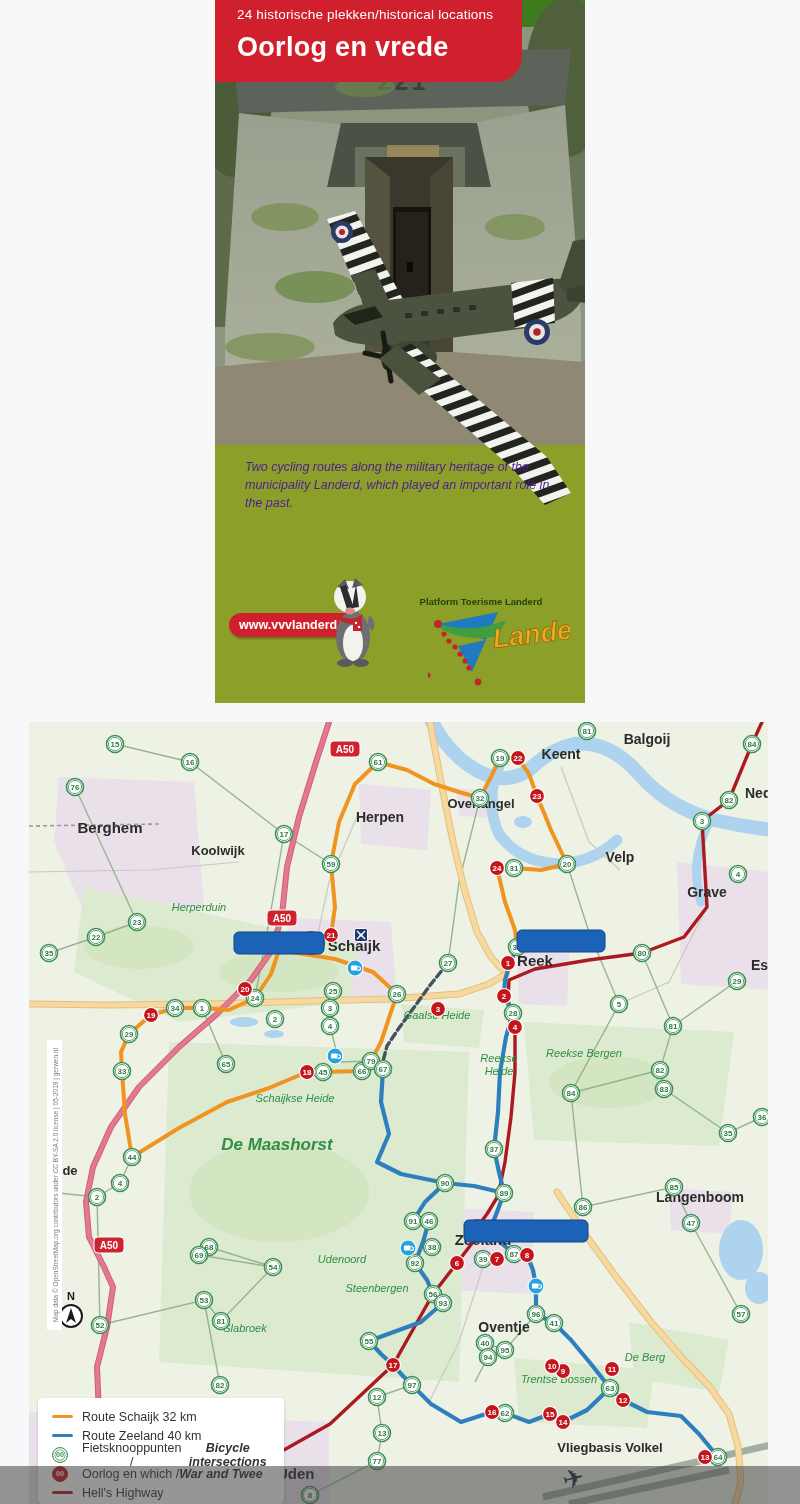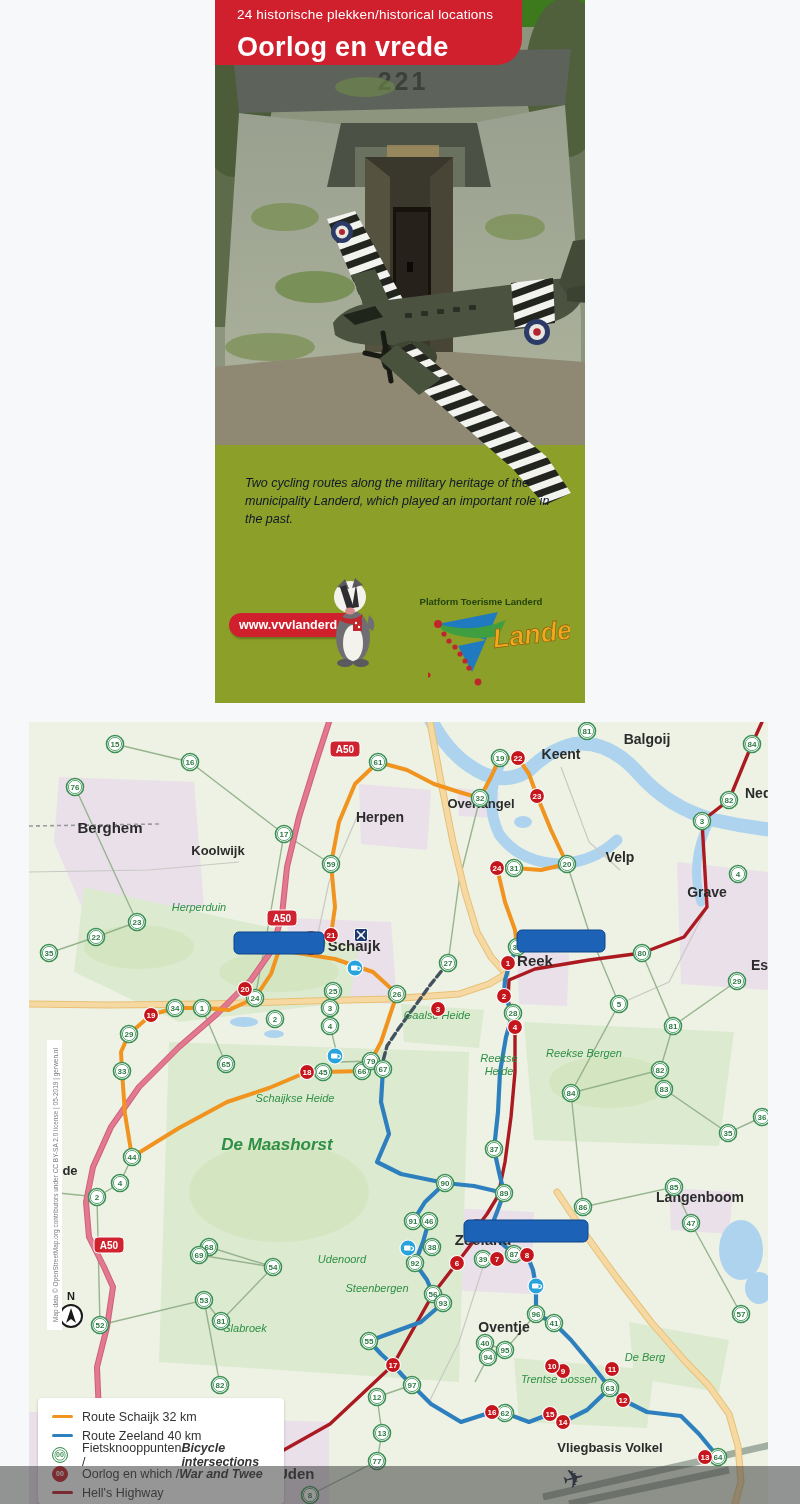--- a/index.html
+++ b/index.html
@@ -4,39 +4,39 @@
 <style>
   html,body{margin:0;padding:0;}
   body{width:800px;height:1504px;background:#f7f8f9;font-family:"Liberation Sans",sans-serif;overflow:hidden;position:relative;}
   .page{position:absolute;inset:0;width:800px;height:1504px;overflow:hidden;}
 
   
   .brochure{position:absolute;left:215px;top:0;width:370px;height:703px;background:#8c9f28;overflow:hidden;}
   .green-bar{position:absolute;left:0;top:0;width:370px;height:27px;background:#3c7a1d;}
   .photo{position:absolute;left:0;top:27px;width:370px;height:418px;}
   .photo svg{overflow:visible;display:block;}
-  .banner{position:absolute;left:0;top:0;width:307px;height:65px;background:#d0202e;border-bottom-right-radius:26px;color:#fff;box-sizing:border-box;padding:7px 10px 16px 22px;}
+  .banner{position:absolute;left:0;top:0;width:307px;height:82px;background:#d0202e;border-bottom-right-radius:26px;color:#fff;box-sizing:border-box;padding:7px 10px 16px 22px;}
   .banner .topline{font-size:13.5px;letter-spacing:.2px;}
   .banner .title{font-size:27px;font-weight:bold;margin-top:10px;letter-spacing:.3px;}
   .body-text{position:absolute;left:30px;top:458px;width:310px;color:#2e3313;}
   .body-text p{margin:0 0 6px 0;font-size:12.5px;line-height:1.45;color:#333327;}
-  .body-text p.en{font-style:italic;color:#0f172a;margin-top:16px;}
+  .body-text p.en{font-style:italic;color:#4c1d95;}
   .logos{position:absolute;left:0;top:560px;width:370px;height:143px;}
   .bubble{position:absolute;left:14px;top:53px;background:#d0202e;color:#fff;font-weight:bold;font-size:12.5px;padding:5px 10px;border-radius:12px;box-shadow:1px 2px 2px rgba(0,0,0,.25);}
   .bubble:after{content:"";position:absolute;right:-8px;top:7px;border:6px solid transparent;border-left-color:#d0202e;}
   .badger{position:absolute;left:108px;top:15px;}
   .platform{position:absolute;left:195px;top:36px;width:142px;text-align:center;font-size:9.5px;font-weight:bold;color:#23430f;}
   .landerd-logo{position:absolute;left:213px;top:46px;}
 
   
   .map-wrap{position:absolute;left:29px;top:722px;width:739px;height:782px;background:#edf2e4;overflow:hidden;}
   .map-wrap svg{display:block;}
   .attr{position:absolute;left:18px;top:318px;width:15px;height:290px;background:#fff;z-index:5;}
   .attr span{position:absolute;left:50%;top:50%;transform:translate(-50%,-50%) rotate(-90deg);white-space:nowrap;font-size:6.5px;color:#7a7a7a;}
-  .legend{position:absolute;left:9px;top:676px;width:246px;height:106px;background:#fff;border-radius:4px;box-shadow:0 1px 3px rgba(0,0,0,.2);z-index:10;box-sizing:border-box;padding:9px 10px 0 14px;}
+  .legend{position:absolute;left:9px;top:676px;width:246px;height:106px;background:#fff;border-radius:4px;box-shadow:0 1px 3px rgba(0,0,0,.2);z-index:10;box-sizing:border-box;padding:9px 10px 0 14px;text-align:center;}
   .leg-row{display:flex;align-items:center;height:19px;font-size:12.5px;color:#333;}
   .leg-ico{width:30px;flex:0 0 30px;display:flex;align-items:center;}
   .leg-line{width:21px;height:3.5px;border-radius:2px;}
   .leg-node{width:14px;height:14px;border-radius:50%;display:flex;align-items:center;justify-content:center;font-size:7px;font-weight:bold;}
   .leg-node.green{background:#fff;border:1.5px solid #3b8f54;color:#3b8f54;box-shadow:inset 0 0 0 1.5px #fff,inset 0 0 0 2.2px #3b8f54;}
   .leg-node.red{background:#c5161d;border:1px solid #c5161d;color:#fff;}
   .leg-it{font-style:italic;font-weight:bold;}
 
   .overlay-bar{position:absolute;left:0;top:1466px;width:800px;height:38px;background:rgba(64,64,64,.55);z-index:50;}
 </style>

